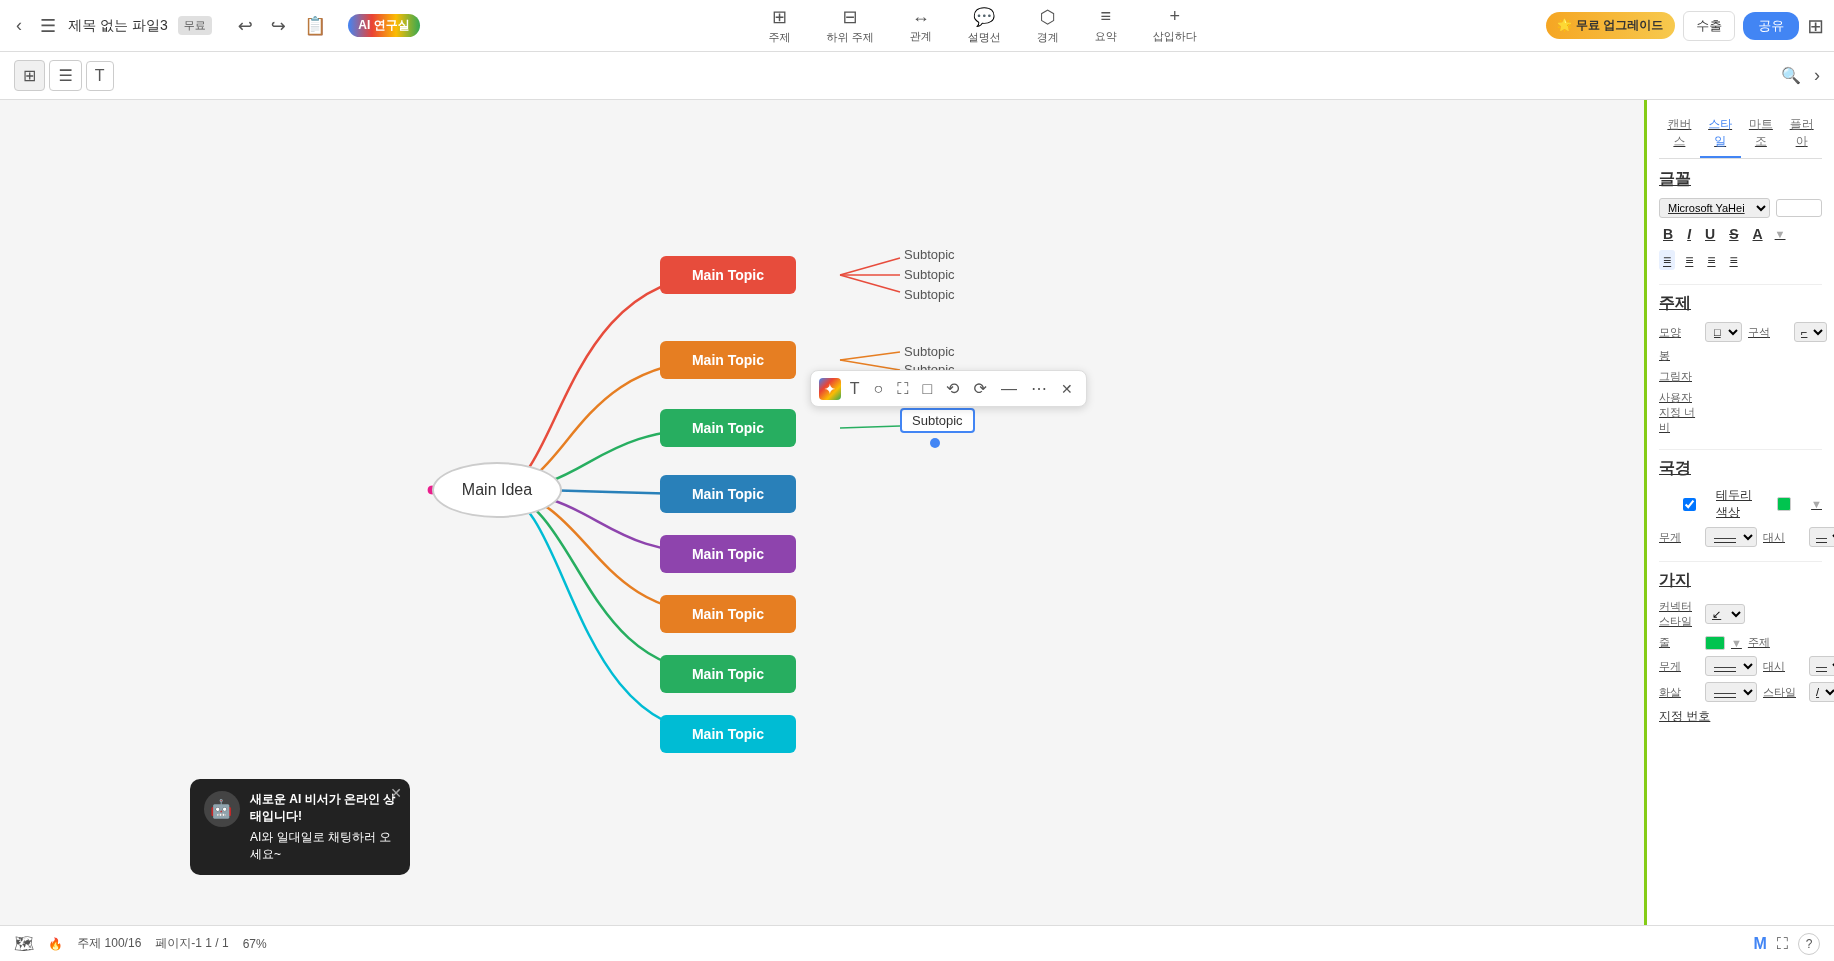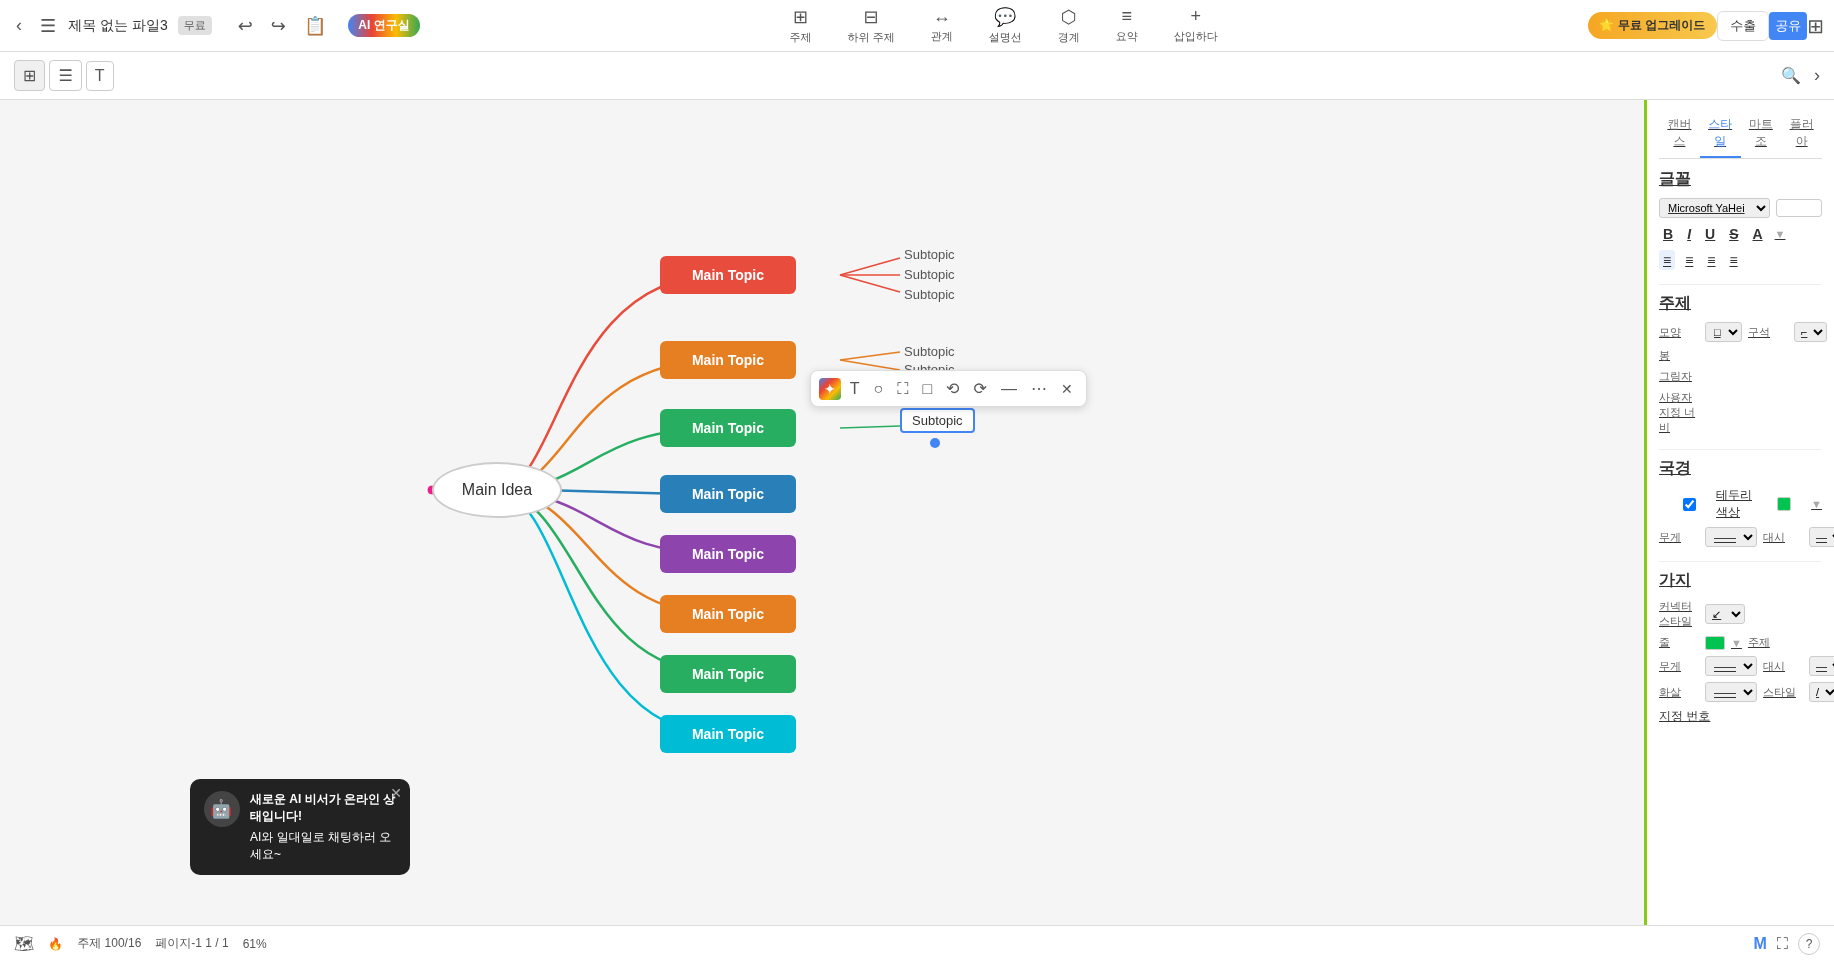--- a/index.html
+++ b/index.html
@@ -13,24 +13,24 @@
     }
     .top-bar-left { display: flex; align-items: center; gap: 6px; }
     .nav-btn { background: none; border: none; cursor: pointer; font-size: 18px; color: #555; padding: 4px 6px; }
     .hamburger-btn { background: none; border: none; cursor: pointer; font-size: 18px; color: #555; padding: 4px 6px; }
     .file-title { font-size: 14px; color: #333; font-weight: 500; }
     .badge { background: #e0e0e0; color: #555; font-size: 11px; padding: 2px 6px; border-radius: 4px; margin-left: 4px; }
     .ai-badge { background: linear-gradient(90deg, #4285f4, #ea4335, #fbbc04, #34a853); color: white; font-size: 12px; padding: 3px 10px; border-radius: 14px; border: none; cursor: pointer; font-weight: bold; }
     .top-bar-center { flex: 1; display: flex; justify-content: center; gap: 20px; }
     .tool-btn { display: flex; flex-direction: column; align-items: center; gap: 2px; background: none; border: none; cursor: pointer; font-size: 11px; color: #555; padding: 4px 8px; }
     .tool-btn .icon { font-size: 18px; }
-    .top-bar-right { display: flex; align-items: center; }
+    .top-bar-right { display: flex; align-items: center; gap: 8px; }
     .upgrade-btn { background: linear-gradient(90deg, #f5a623, #f7c94e); color: #333; font-size: 12px; padding: 5px 12px; border-radius: 16px; border: none; cursor: pointer; font-weight: bold; }
     .export-btn { background: none; border: 1px solid #ddd; font-size: 13px; padding: 5px 12px; border-radius: 6px; cursor: pointer; color: #333; }
-    .share-btn { background: #4285f4; color: white; font-size: 13px; padding: 5px 6px; border-radius: 4px; border: none; cursor: pointer; }
+    .share-btn { background: #4285f4; color: white; font-size: 13px; padding: 5px 15px; border-radius: 12px; border: none; cursor: pointer; }
     .grid-btn { background: none; border: none; cursor: pointer; font-size: 20px; color: #555; }
 
     
     .second-bar {
       display: flex; align-items: center; height: 48px;
       background: #fff; border-bottom: 1px solid #ddd;
       padding: 0 14px; gap: 4px;
     }
     .view-btn { background: none; border: 1px solid #ccc; cursor: pointer; font-size: 16px; padding: 5px 8px; border-radius: 4px; color: #555; }
     .view-btn.active { background: #f0f0f0; }
@@ -408,19 +408,19 @@
     </div>
 
   </div>
 </div>
 
 <div class="bottom-bar">
   <button class="bottom-btn">🗺</button>
   <span>🔥</span>
   <span>주제 100/16</span>
   <span>페이지-1  1 / 1</span>
-  <span>61%</span>
+  <span>67%</span>
   <div class="bottom-right">
     <button class="bottom-btn" style="font-weight:bold;color:#4285f4;">M</button>
     <button class="bottom-btn">⛶</button>
     <button class="bottom-btn" style="border:1px solid #ccc;border-radius:50%;width:22px;height:22px;display:flex;align-items:center;justify-content:center;font-size:12px;">?</button>
   </div>
 </div>
 
 </body></html>

